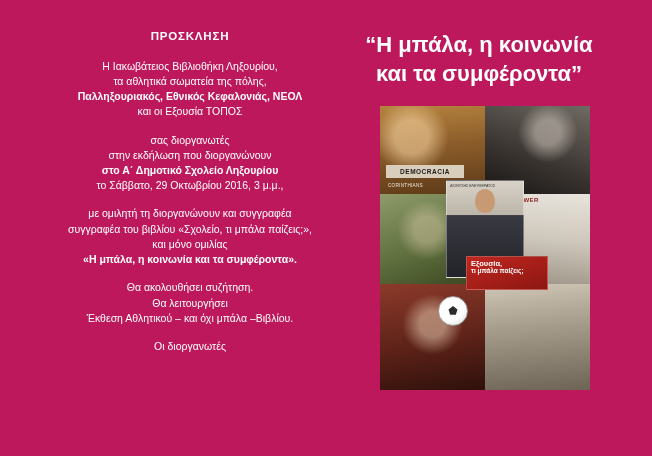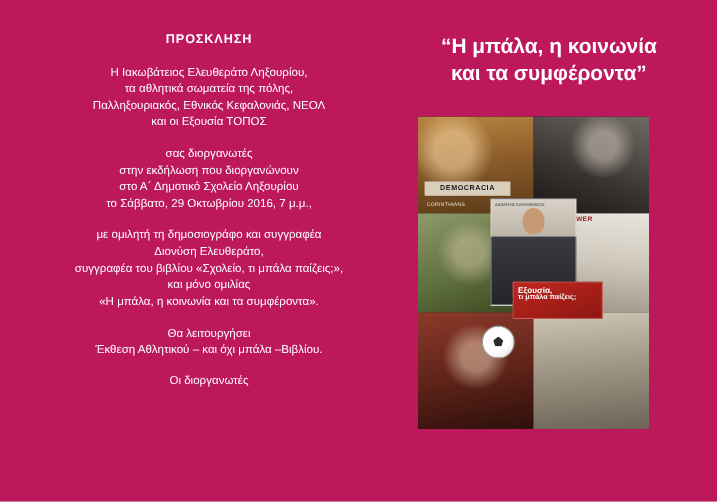--- a/index.html
+++ b/index.html
@@ -37,32 +37,32 @@
     font-size: 11.5px;
     letter-spacing: 0.8px;
     margin-bottom: 14px;
   }
   .invite .block {
     margin-bottom: 13px;
   }
   .invite .line {
     white-space: nowrap;
   }
-  .b { font-weight: normal; }
+  .b { font-weight: bold; }
 
   
   .headline {
     position: absolute;
-    left: 368px;
+    left: 348px;
     top: 30px;
     width: 262px;
     text-align: center;
     color: #ffffff;
     font-weight: bold;
-    font-size: 19px;
+    font-size: 22px;
     line-height: 1.32;
   }
   .collage {
     position: absolute;
     left: 380px;
     top: 106px;
     width: 210px;
     height: 284px;
     background: #2a2523;
     overflow: hidden;
@@ -203,42 +203,42 @@
 </head>
 <body>
 
 <div class="poster">
 
   <div class="invite">
 
     <div class="title">ΠΡΟΣΚΛΗΣΗ</div>
 
     <div class="block">
-      <div class="line">Η Ιακωβάτειος Ελευθεράτο Ληξουρίου,</div>
+      <div class="line">Η Ιακωβάτειος Βιβλιοθήκη Ληξουρίου,</div>
       <div class="line">τα αθλητικά σωματεία της πόλης,</div>
       <div class="line b">Παλληξουριακός,  Εθνικός Κεφαλονιάς,  ΝΕΟΛ</div>
       <div class="line">και οι Εξουσία ΤΟΠΟΣ</div>
     </div>
 
     <div class="block">
       <div class="line">σας διοργανωτές</div>
       <div class="line">στην εκδήλωση που διοργανώνουν</div>
       <div class="line b">στο Α΄ Δημοτικό Σχολείο Ληξουρίου</div>
-      <div class="line">το Σάββατο, 29 Οκτωβρίου 2016, 7 μ.μ.,</div>
-    </div>
-
-    <div class="block">
-      <div class="line">με ομιλητή τη δημοσιογράφο και συγγραφέα</div>
-      <div class="line b">Διονύση Ελευθεράτο,</div>
+      <div class="line">το Σάββατο, 29 Οκτωβρίου 2016, 3 μ.μ.,</div>
+    </div>
+
+    <div class="block">
+      <div class="line">με ομιλητή τη διοργανώνουν και συγγραφέα</div>
       <div class="line">συγγραφέα του βιβλίου «Σχολείο, τι μπάλα παίζεις;»,</div>
       <div class="line">και μόνο ομιλίας</div>
       <div class="line b">«Η μπάλα, η κοινωνία και τα συμφέροντα».</div>
     </div>
 
     <div class="block">
+      <div class="line">Θα ακολουθήσει συζήτηση.</div>
       <div class="line">Θα λειτουργήσει</div>
       <div class="line">Έκθεση Αθλητικού – και όχι μπάλα –Βιβλίου.</div>
     </div>
 
     <div class="block">
       <div class="line">Οι διοργανωτές</div>
     </div>
 
   </div>
 

